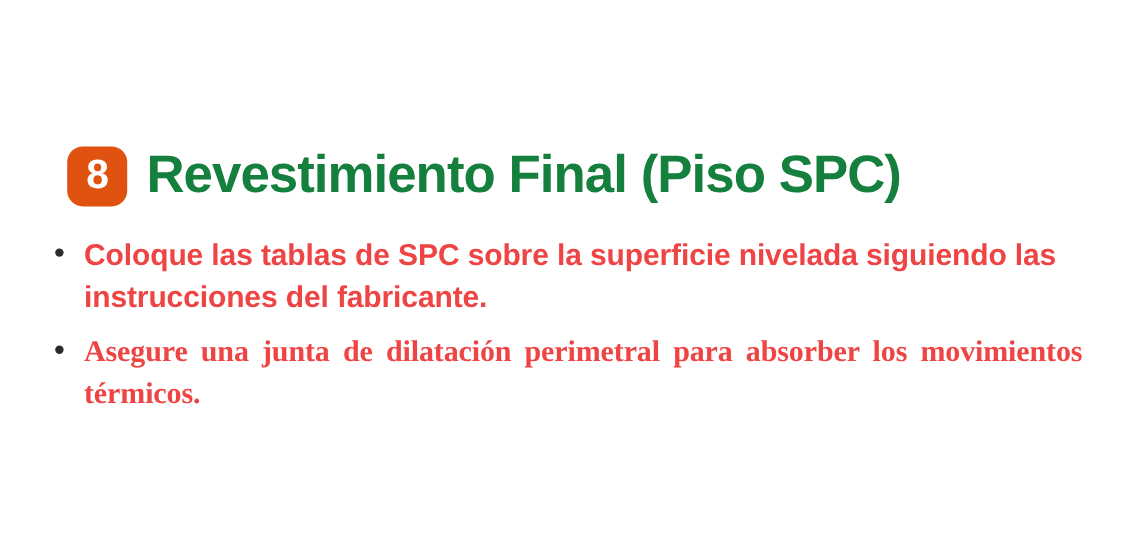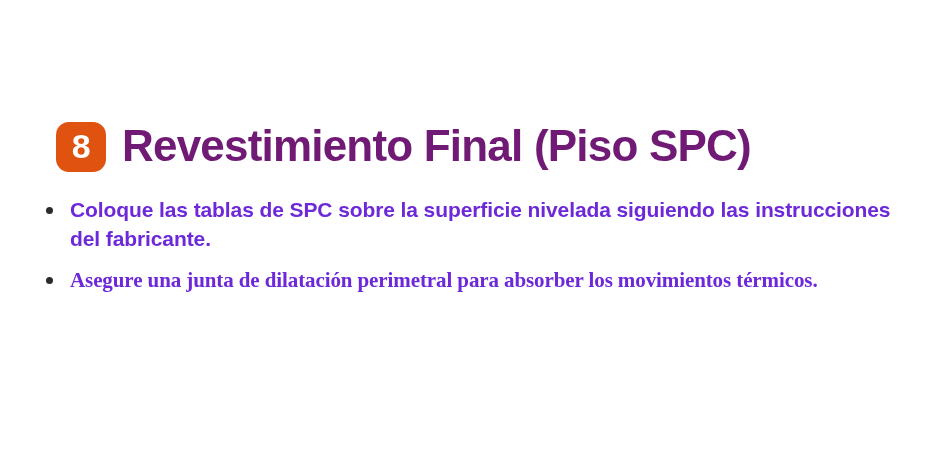--- a/index.html
+++ b/index.html
@@ -50,21 +50,21 @@
     color: #ffffff;
     font-family: "Liberation Sans", sans-serif;
     font-size: 34px;
     font-weight: bold;
     line-height: 1;
     letter-spacing: -0.5px;
     transform: translateY(-1px);
   }
 
   .section-title {
-    color: #701a75;
+    color: #15803d;
     font-family: "Liberation Sans", sans-serif;
     font-size: 44px;
     font-weight: bold;
     line-height: 1.02;
     letter-spacing: -0.8px;
     white-space: nowrap;
     text-align: right;
   }
 
   
@@ -75,23 +75,23 @@
     width: 862px;
     margin: 0;
     padding: 0;
     list-style: none;
   }
 
   .bullet-item {
     position: relative;
     padding-left: 30px;
     margin-bottom: 12px;
-    color: #6d28d9;
+    color: #ef4444;
     font-family: "Liberation Sans", sans-serif;
-    font-size: 21px;
+    font-size: 25px;
     font-weight: bold;
     line-height: 1.38;
     letter-spacing: -0.1px;
   }
 
   .bullet-item:last-child {
     margin-bottom: 0;
     font-family: Liberation Serif, serif;
   }
 

